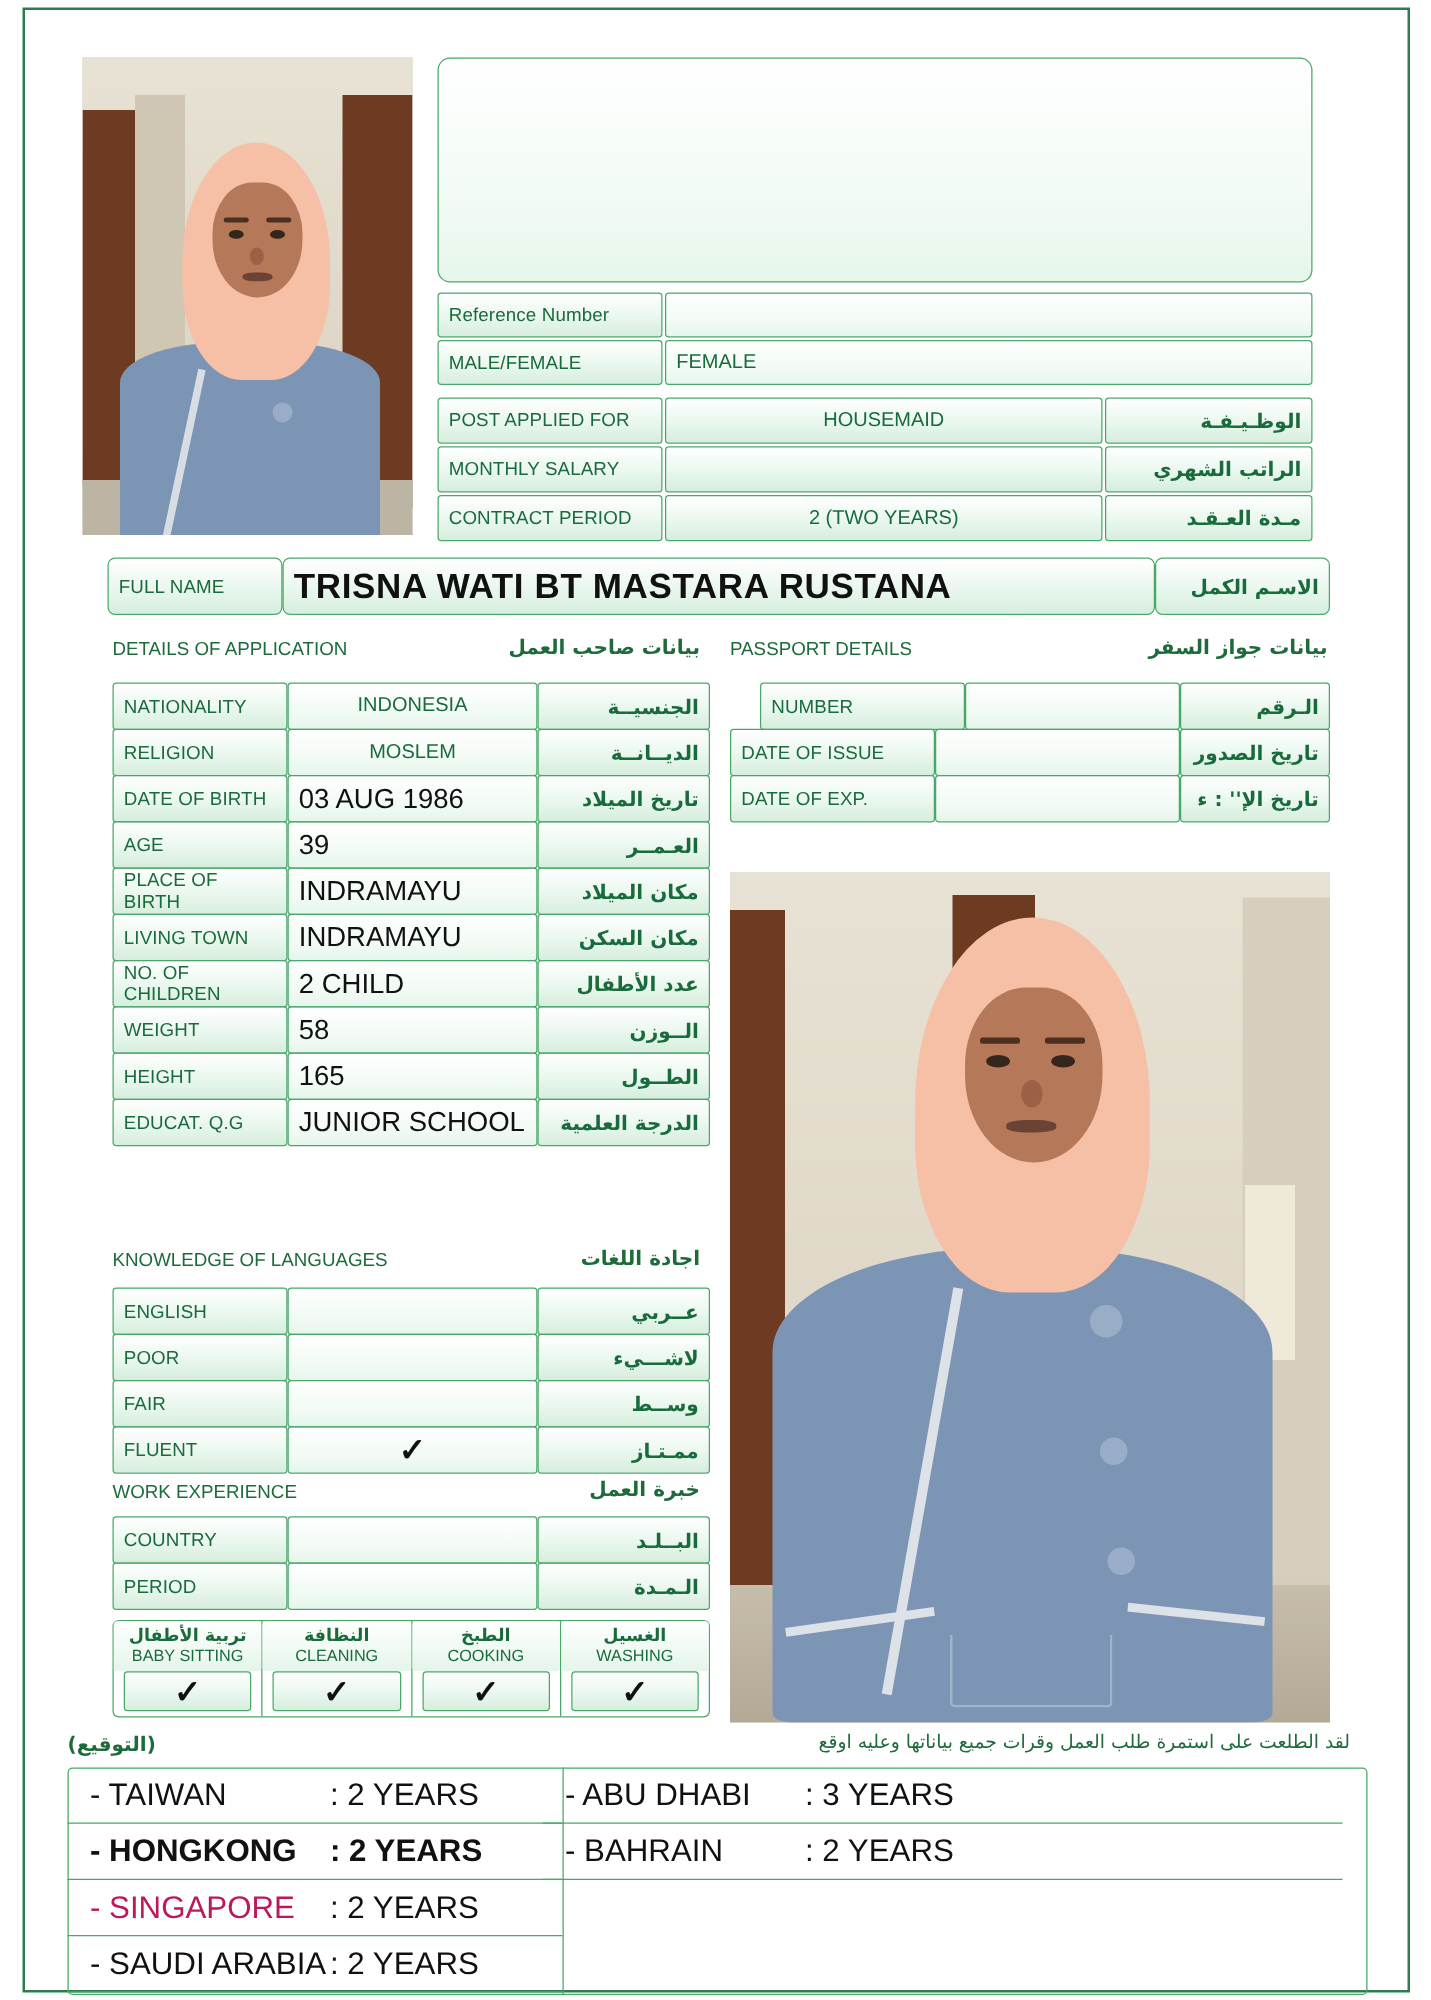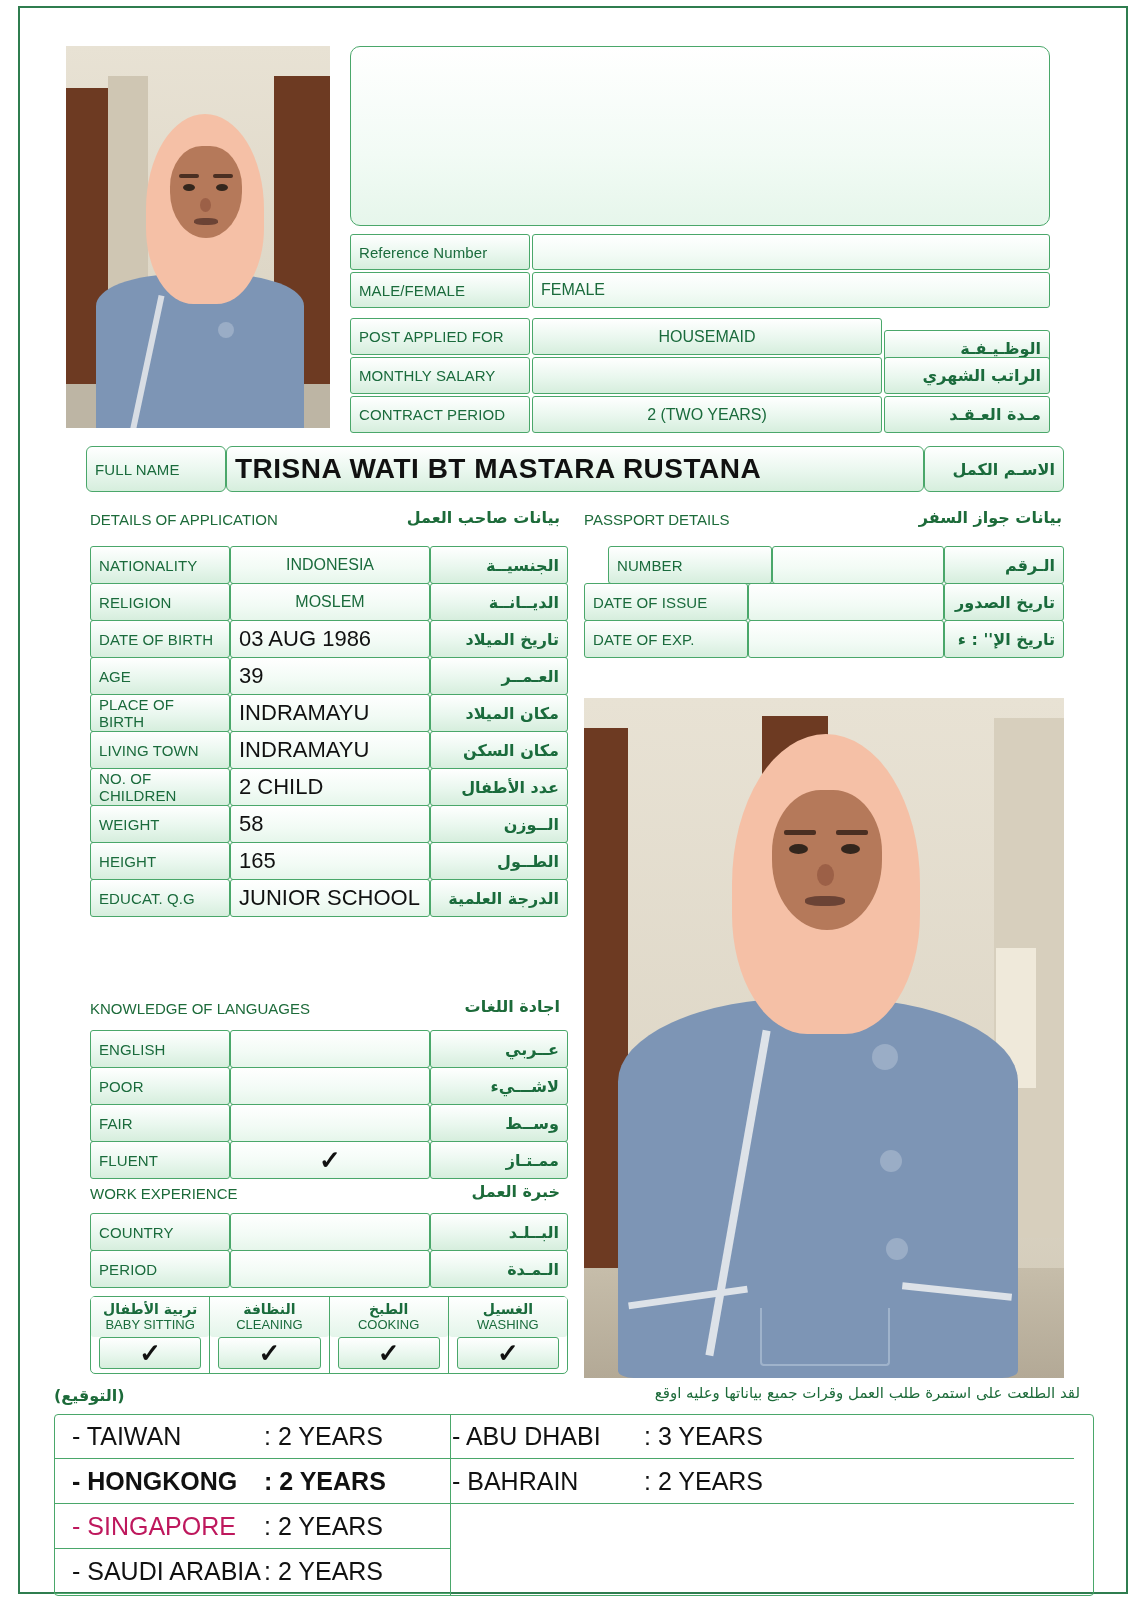--- a/index.html
+++ b/index.html
@@ -93,21 +93,21 @@
   <div class="cell blank" style="position:absolute; left:512px; top:264px; width:518px; height:36px;">
     <span class="medval">FEMALE</span>
   </div>
 
   <div class="cell" style="position:absolute; left:330px; top:310px; width:180px; height:37px;">
     <span class="lbl">POST APPLIED FOR</span>
   </div>
   <div class="cell ctr" style="position:absolute; left:512px; top:310px; width:350px; height:37px;">
     <span class="medval">HOUSEMAID</span>
   </div>
-  <div class="cell rgt" style="position:absolute; left:864px; top:310px; width:166px; height:37px;margin-top:12px;">
+  <div class="cell rgt" style="position:absolute; left:864px; top:310px; width:166px; height:37px;">
     <span class="ar">الوظـيـفـة</span>
   </div>
 
   <div class="cell" style="position:absolute; left:330px; top:349px; width:180px; height:37px;">
     <span class="lbl">MONTHLY SALARY</span>
   </div>
   <div class="cell ctr" style="position:absolute; left:512px; top:349px; width:350px; height:37px;">
     <span class="medval"></span>
   </div>
   <div class="cell rgt" style="position:absolute; left:864px; top:349px; width:166px; height:37px;">

